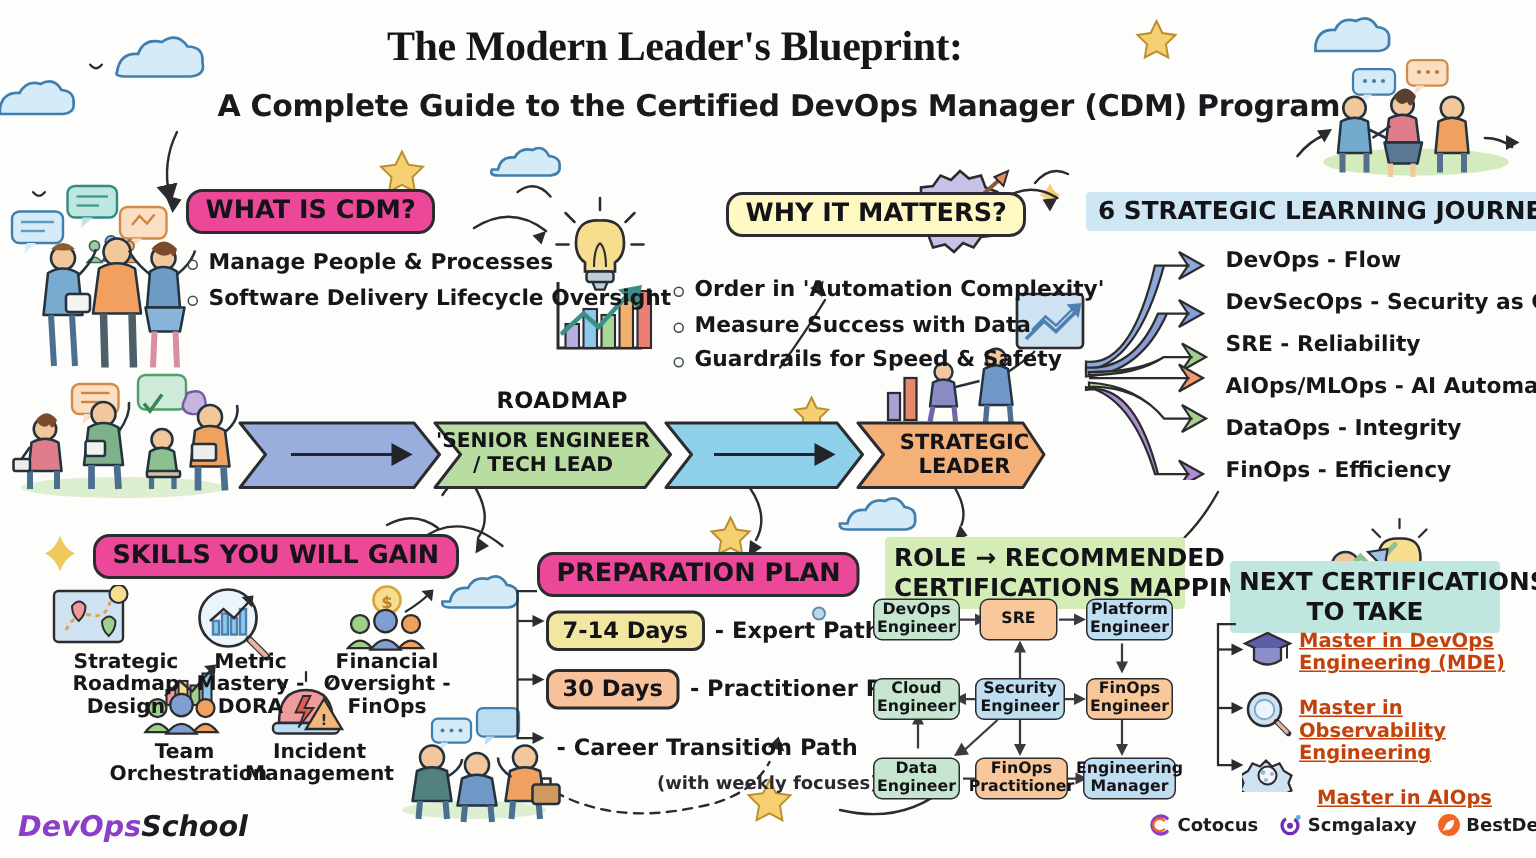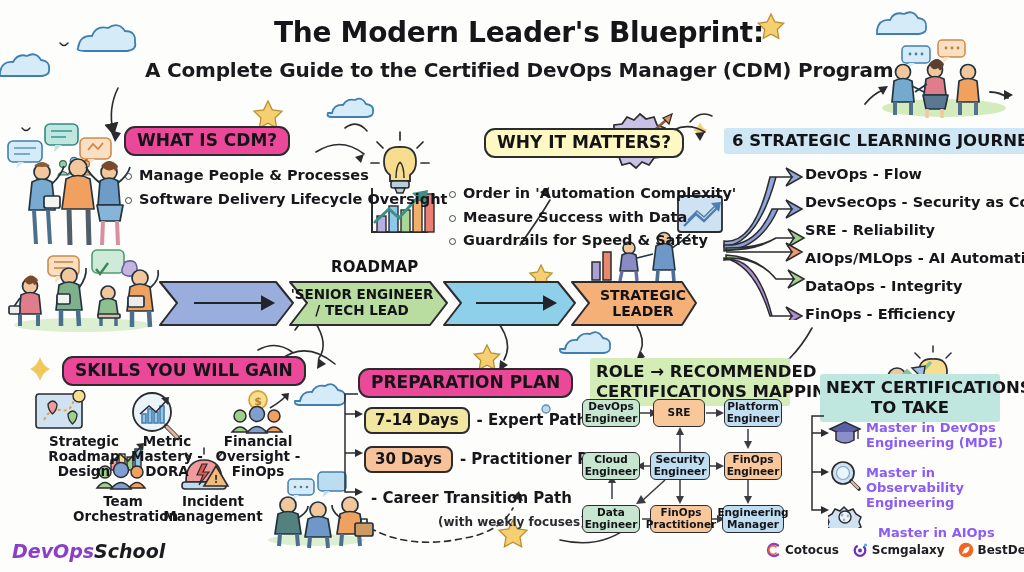--- a/index.html
+++ b/index.html
@@ -51,21 +51,21 @@
   .blist li::before {
     content: ""; position: absolute; left: 1px; top: 5px;
     width: 5px; height: 5px; border: 1.6px solid #3c4a52;
     border-radius: 50%;
   }
 
   
   .journey-row { display: flex; align-items: center; height: 28px; }
   .journey-label {
     font-size: 14.5px; font-weight: 600; color: #17171b;
-    white-space: nowrap; margin-left: 0;
+    white-space: nowrap; margin-left: 12px;
   }
 
   
   .skill { position: absolute; text-align: center; width: 100px; }
   .skill-label {
     font-size: 13.5px; font-weight: 600; color: #17171b;
     line-height: 1.12; margin-top: 2px;
   }
 
   
@@ -90,22 +90,22 @@
     text-align: center; font-size: 10.5px; font-weight: 700;
     color: #141418; line-height: 1.1; padding: 1px;
   }
   .rbox.green  { background: #c6e6cf; }
   .rbox.orange { background: #f8c89b; }
   .rbox.blue   { background: #bfdef2; }
 
   
   .cert-row { display: flex; align-items: flex-start; margin-bottom: 7px; }
   .cert-label {
-    font-size: 13px; font-weight: 700; color: #8b5cf6;
-    line-height: 1.16; margin-left: 7px; margin-top: 2px;
+    font-size: 13px; font-weight: 700; color: #c2410c;
+    line-height: 1.16; margin-left: 7px; margin-top: 2px; text-decoration: underline;
   }
 
   
   .brand-logo { font-size: 19px; font-style: italic; font-weight: bold; }
   .brand-p { color: #8b3fc9; }
   .brand-d { color: #1a1a20; }
   .partner { display: flex; align-items: center; margin-left: 13px; }
   .partner-name {
     font-size: 12px; font-weight: 700; color: #1d1d22; margin-left: 4px;
     white-space: nowrap;
@@ -419,21 +419,21 @@
         <path d="M361 523 l0-4 6 0 0 4" fill="none"></path>
       </g>
     </g>
 
     <g stroke="#2a2a2f" stroke-width="1.4" fill="none" stroke-linecap="round">
       <path d="M60 43 q4 5 8 0"></path>
       <path d="M22 128 q4 5 8 0"></path>
     </g>
   </svg>
 
-  <div class="abs title-main" style="left:274px; top:16px;">The Modern Leader's Blueprint:</div>
+  <div class="abs title-main" style="left:258px; top:16px;font-family:Liberation Serif, serif;">The Modern Leader's Blueprint:</div>
   <div class="abs title-sub" style="left:145px; top:58px;">A Complete Guide to the Certified DevOps Manager (CDM) Program</div>
 
   <div class="abs" style="left:124px; top:126px;">
     <div class="pill blue">WHAT IS CDM?</div>
     <ul class="blist" style="margin-top:12px;">
       <li>Manage People &amp; Processes</li>
       <li>Software Delivery Lifecycle Oversight</li>
     </ul>
   </div>
 

